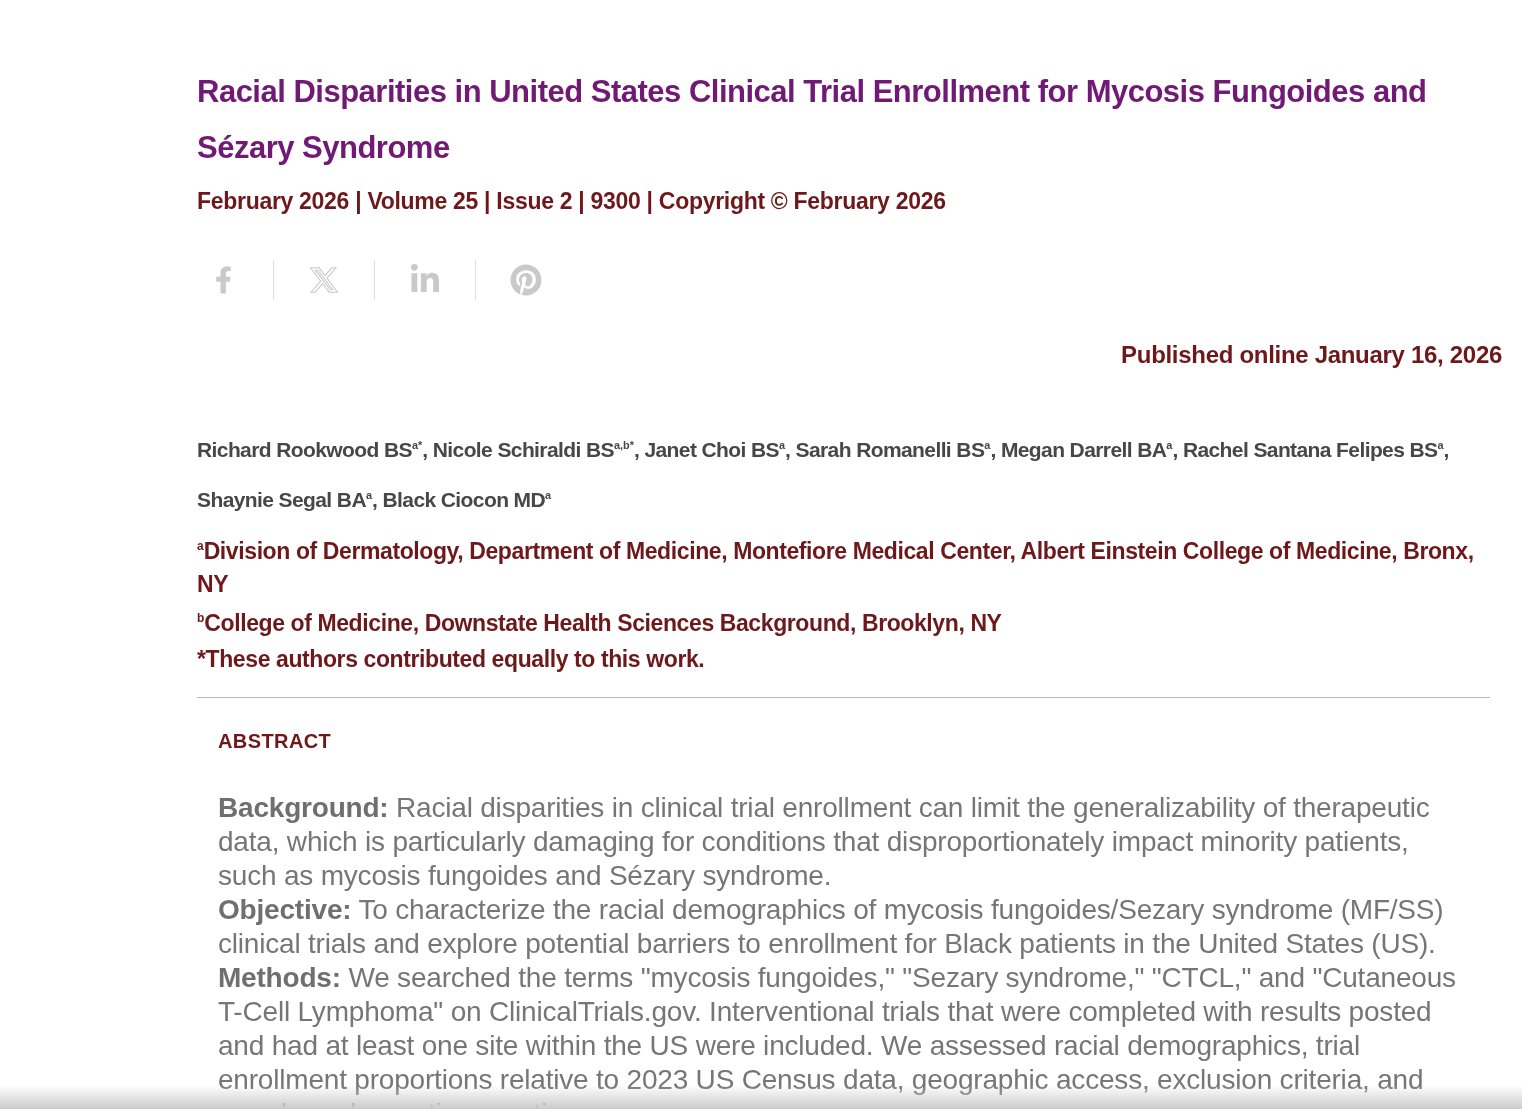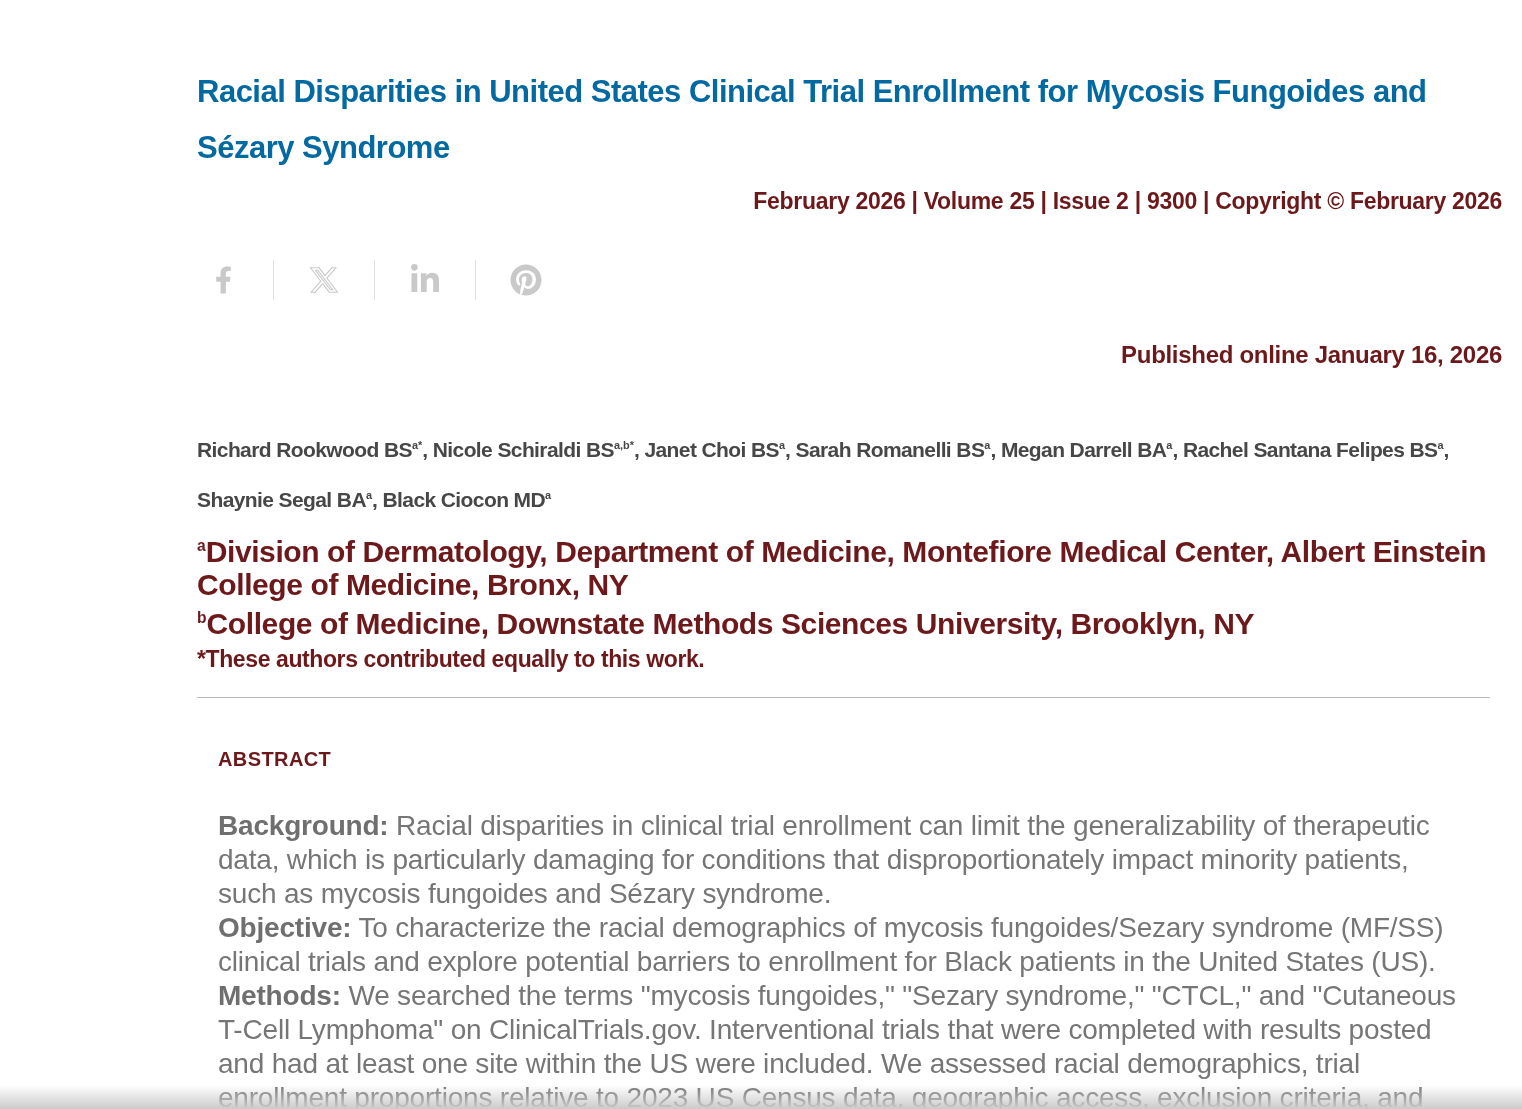--- a/index.html
+++ b/index.html
@@ -11,30 +11,29 @@
     font-family: "Liberation Sans", sans-serif;
   }
   .page { padding: 64px 20px 0 197px; }
 
   .title {
     margin: 0;
     font-size: 31px;
     font-weight: 700;
     letter-spacing: -0.5px;
     line-height: 56px;
-    color: #0369a1;
+    color: #701a75;
     max-width: 1245px;
   }
   .meta-line {
     margin-top: 12px;
     font-size: 23px;
     font-weight: 700;
     letter-spacing: -0.3px;
     color: #6d191b;
-    text-align: right;
   }
 
   .social-bar {
     margin-top: 44px;
     display: flex;
     align-items: center;
     height: 42px;
   }
   .social-icon {
     display: flex;
@@ -73,21 +72,21 @@
     font-size: 0.52em;
     line-height: 0;
     letter-spacing: 0;
   }
 
   .affiliations {
     margin-top: 10px;
     max-width: 1320px;
   }
   .affiliation {
-    font-size: 30px;
+    font-size: 23px;
     font-weight: 700;
     letter-spacing: -0.4px;
     line-height: 33px;
     color: #6d191b;
     margin-bottom: 6px;
   }
 
   .footnote {
     font-size: 23px;
     font-weight: 700;
@@ -96,21 +95,21 @@
   }
 
   .section-divider {
     border: none;
     border-top: 1px solid #b9b9b9;
     margin: 24px 12px 0 0;
   }
 
   .abstract { padding-left: 21px; }
   .abstract-heading {
-    margin: 50px 0 0 0;
+    margin: 32px 0 0 0;
     font-size: 20px;
     font-weight: 700;
     letter-spacing: 0.4px;
     color: #6d191b;
   }
   .abstract-body {
     margin-top: 38px;
     font-size: 28px;
     line-height: 34px;
     letter-spacing: -0.2px;
@@ -170,21 +169,21 @@
     <span><span>Janet Choi BS</span><sup>a</sup><span>, </span></span>
     <span><span>Sarah Romanelli BS</span><sup>a</sup><span>, </span></span>
     <span><span>Megan Darrell BA</span><sup>a</sup><span>, </span></span>
     <span><span>Rachel Santana Felipes BS</span><sup>a</sup><span>, </span></span>
     <span><span>Shaynie Segal BA</span><sup>a</sup><span>, </span></span>
     <span><span>Black Ciocon MD</span><sup>a</sup></span>
   </div>
 
   <div class="affiliations">
     <div class="affiliation"><sup>a</sup><span>Division of Dermatology, Department of Medicine, Montefiore Medical Center, Albert Einstein College of Medicine, Bronx, NY</span></div>
-    <div class="affiliation"><sup>b</sup><span>College of Medicine, Downstate Methods Sciences University, Brooklyn, NY</span></div>
+    <div class="affiliation"><sup>b</sup><span>College of Medicine, Downstate Health Sciences Background, Brooklyn, NY</span></div>
   </div>
 
   <div class="footnote">*These authors contributed equally to this work.</div>
 
   <hr class="section-divider">
 
   <div class="abstract">
     <h2 class="abstract-heading">ABSTRACT</h2>
     <div class="abstract-body">
       <div><span class="abstract-section-label">Background:</span><span> Racial disparities in clinical trial enrollment can limit the generalizability of therapeutic data, which is particularly damaging for conditions that disproportionately impact minority patients, such as mycosis fungoides and Sézary syndrome.</span></div>

